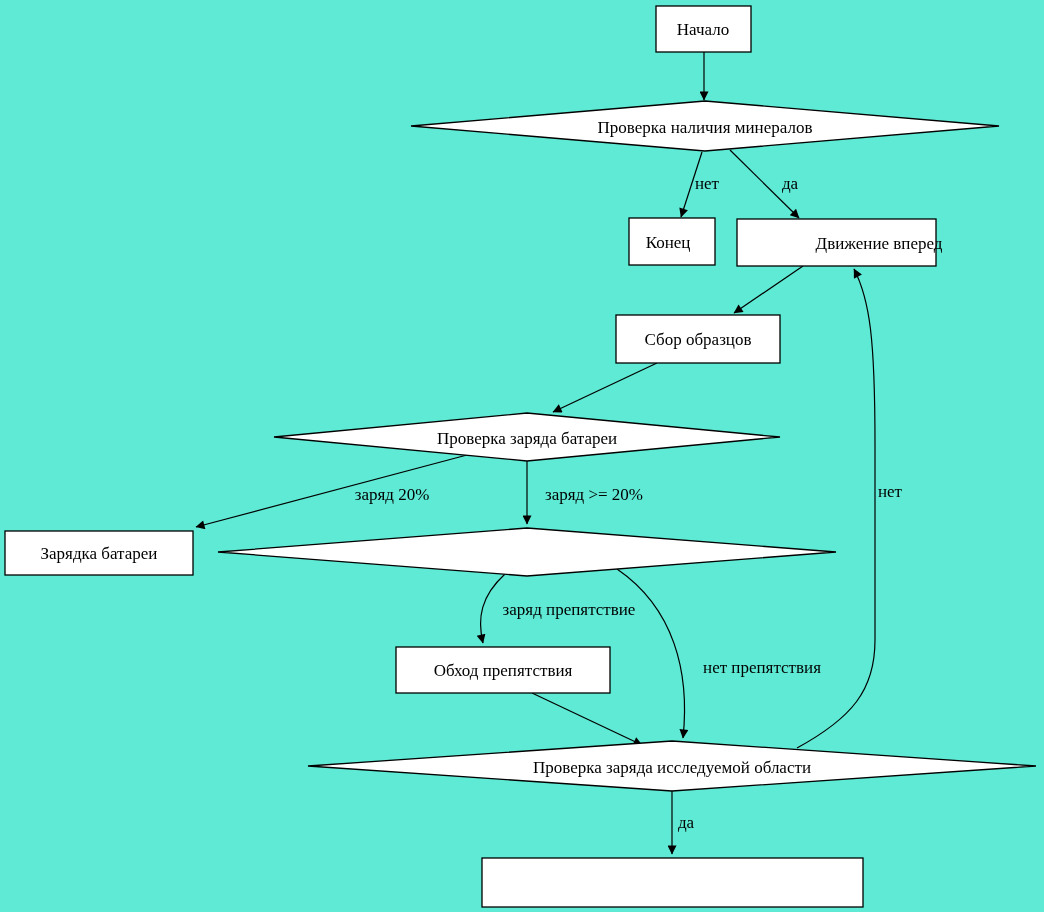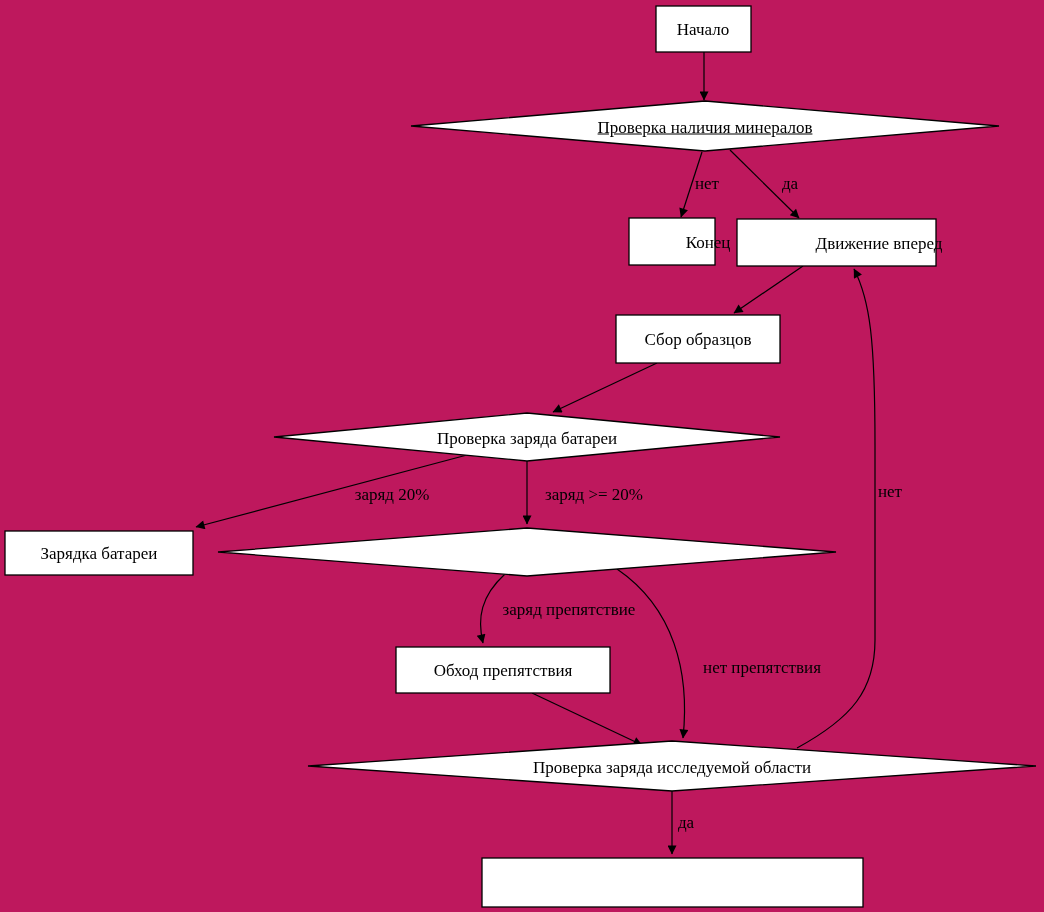--- a/index.html
+++ b/index.html
@@ -1,20 +1,20 @@
 <!DOCTYPE html>
 <html><head>
 <meta charset="utf-8">
 <style>
   html, body { margin: 0; padding: 0; background: #ffffff; }
   .canvas {
     position: relative;
     width: 1044px;
     height: 912px;
-    background: #be185d;
+    background: #5eead4;
     font-family: "Liberation Serif", "DejaVu Serif", serif;
     color: #000000;
     overflow: hidden;
   }
   .canvas svg { position: absolute; left: 0; top: 0; }
   .lbl {
     position: absolute;
     transform: translate(-50%, -50%);
     white-space: nowrap;
     font-size: 17px;
@@ -58,22 +58,22 @@
       <polygon points="274,437 527,413 780,437 527,461"></polygon>
       <rect x="5" y="531" width="188" height="44"></rect>
       <polygon points="218,552 527,528 836,552 527,576"></polygon>
       <rect x="396" y="647" width="214" height="46"></rect>
       <polygon points="308,766 672,741 1036,766 672,791"></polygon>
       <rect x="482" y="858" width="381" height="49"></rect>
     </g>
   </svg>
 
   <div class="lbl" style="left:703px; top:29px;">Начало</div>
-  <div class="lbl" style="left:705px; top:127px;text-decoration:underline;">Проверка наличия минералов</div>
-  <div class="lbl" style="left:708px; top:242px;">Конец</div>
+  <div class="lbl" style="left:705px; top:127px;">Проверка наличия минералов</div>
+  <div class="lbl" style="left:668px; top:242px;">Конец</div>
   <div class="lbl" style="left:836px; top:243px;margin-left:43px;">Движение вперед</div>
   <div class="lbl" style="left:698px; top:339px;">Сбор образцов</div>
   <div class="lbl" style="left:527px; top:438px;">Проверка заряда батареи</div>
   <div class="lbl" style="left:99px;  top:553px;">Зарядка батареи</div>
   <div class="lbl" style="left:503px; top:670px;">Обход препятствия</div>
   <div class="lbl" style="left:672px; top:767px;">Проверка заряда исследуемой области</div>
 
   <div class="lbl" style="left:707px; top:183px;">нет</div>
   <div class="lbl" style="left:790px; top:183px;">да</div>
   <div class="lbl" style="left:392px; top:494px;">заряд 20%</div>

